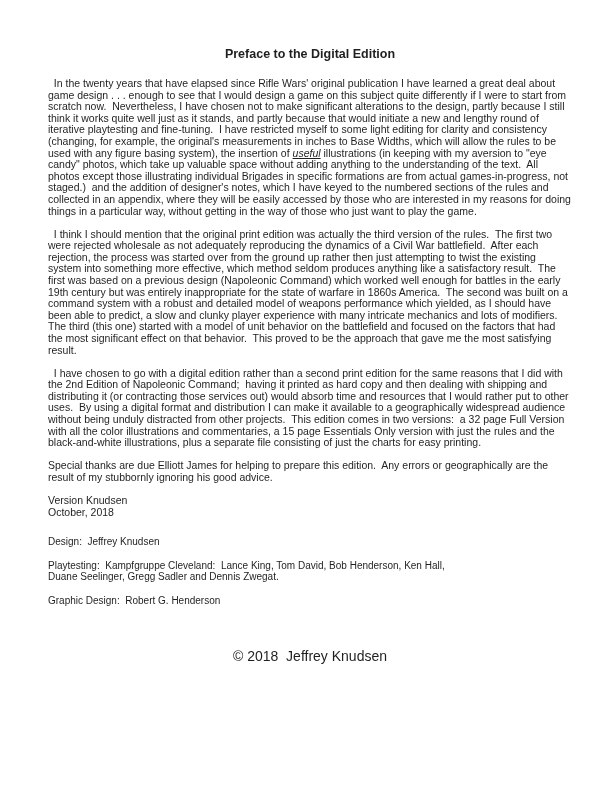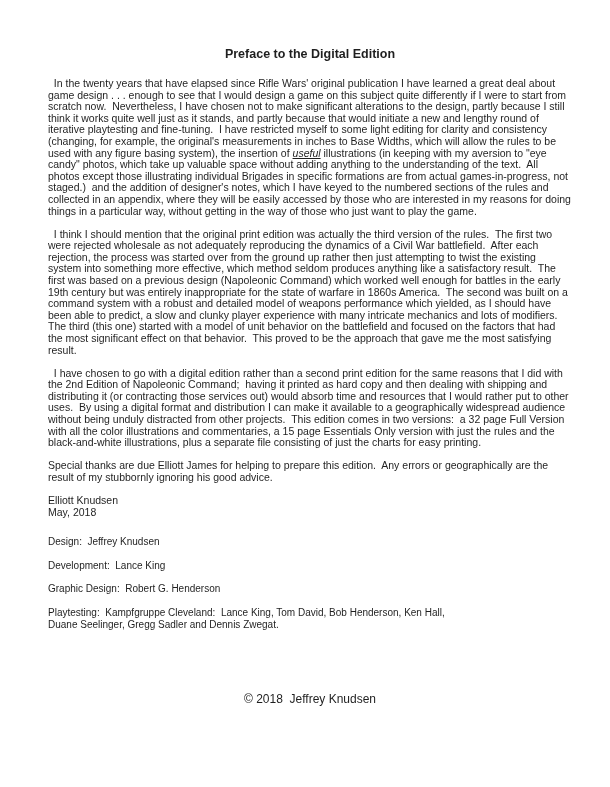--- a/index.html
+++ b/index.html
@@ -46,49 +46,48 @@
     white-space: pre-wrap;
   }
   .credit-line {
     font-size: 10px;
     line-height: 11.6px;
     margin: 0 0 12px 0;
     white-space: pre-wrap;
   }
   .footer {
     text-align: center;
-    font-size: 12px;
+    font-size: 14px;
     line-height: 11.6px;
-    margin-top: 64px;
+    margin-top: 44px;
     white-space: pre-wrap;
   }
 </style>
 </head>
 <body>
 
 <div class="page">
 
   <h1 class="doc-title">Preface to the Digital Edition</h1>
 
   <p class="para"><span>  In the twenty years that have elapsed since Rifle Wars' original publication I have learned a great deal about game design . . . enough to see that I would design a game on this subject quite differently if I were to start from scratch now.  Nevertheless, I have chosen not to make significant alterations to the design, partly because I still think it works quite well just as it stands, and partly because that would initiate a new and lengthy round of iterative playtesting and fine-tuning.  I have restricted myself to some light editing for clarity and consistency (changing, for example, the original's measurements in inches to Base Widths, which will allow the rules to be used with any figure basing system), the insertion of </span><span class="it">useful</span><span> illustrations (in keeping with my aversion to "eye candy" photos, which take up valuable space without adding anything to the understanding of the text.  All photos except those illustrating individual Brigades in specific formations are from actual games-in-progress, not staged.)  and the addition of designer's notes, which I have keyed to the numbered sections of the rules and collected in an appendix, where they will be easily accessed by those who are interested in my reasons for doing things in a particular way, without getting in the way of those who just want to play the game.</span></p>
 
   <p class="para">  I think I should mention that the original print edition was actually the third version of the rules.  The first two were rejected wholesale as not adequately reproducing the dynamics of a Civil War battlefield.  After each rejection, the process was started over from the ground up rather then just attempting to twist the existing system into something more effective, which method seldom produces anything like a satisfactory result.  The first was based on a previous design (Napoleonic Command) which worked well enough for battles in the early 19th century but was entirely inappropriate for the state of warfare in 1860s America.  The second was built on a command system with a robust and detailed model of weapons performance which yielded, as I should have been able to predict, a slow and clunky player experience with many intricate mechanics and lots of modifiers.  The third (this one) started with a model of unit behavior on the battlefield and focused on the factors that had the most significant effect on that behavior.  This proved to be the approach that gave me the most satisfying result.</p>
 
   <p class="para">  I have chosen to go with a digital edition rather than a second print edition for the same reasons that I did with the 2nd Edition of Napoleonic Command;  having it printed as hard copy and then dealing with shipping and distributing it (or contracting those services out) would absorb time and resources that I would rather put to other uses.  By using a digital format and distribution I can make it available to a geographically widespread audience without being unduly distracted from other projects.  This edition comes in two versions:  a 32 page Full Version with all the color illustrations and commentaries, a 15 page Essentials Only version with just the rules and the black-and-white illustrations, plus a separate file consisting of just the charts for easy printing.</p>
 
   <p class="para">Special thanks are due Elliott James for helping to prepare this edition.  Any errors or geographically are the result of my stubbornly ignoring his good advice.</p>
 
   <div class="sig-block">
-    <div class="sig-line">Elliott Knudsen</div>
-    <div class="sig-line">May, 2018</div>
+    <div class="sig-line">Version Knudsen</div>
+    <div class="sig-line">October, 2018</div>
   </div>
 
   <div>
     <div class="credit-line">Design:  Jeffrey Knudsen</div>
-    <div class="credit-line">Development:  Lance King</div>
-    <div class="credit-line">Graphic Design:  Robert G. Henderson</div>
     <div class="credit-line">Playtesting:  Kampfgruppe Cleveland:  Lance King, Tom David, Bob Henderson, Ken Hall,
 Duane Seelinger, Gregg Sadler and Dennis Zwegat.</div>
+    <div class="credit-line">Graphic Design:  Robert G. Henderson</div>
   </div>
 
   <div class="footer">© 2018  Jeffrey Knudsen</div>
 
 </div>
 
 </body></html>

